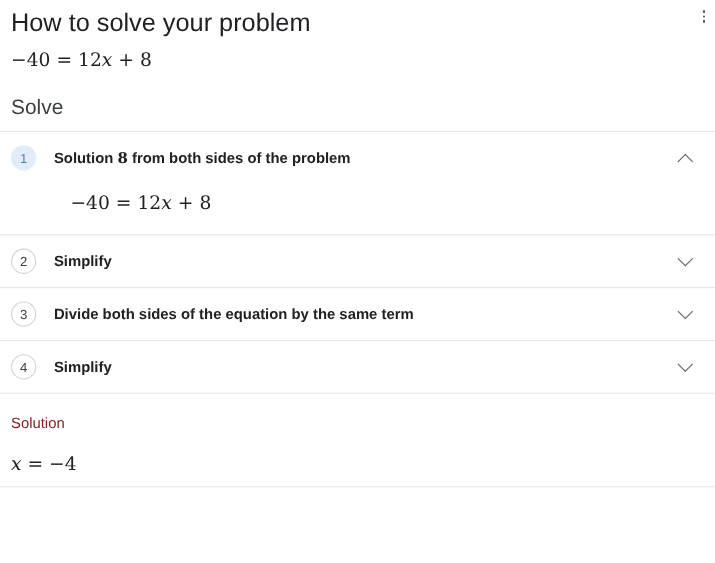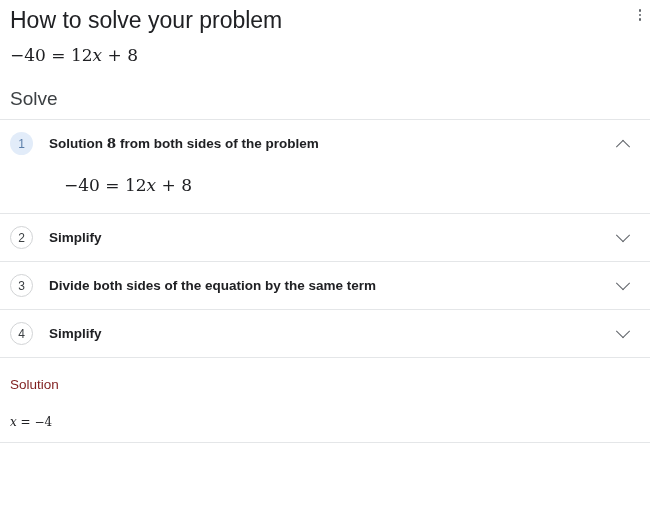--- a/index.html
+++ b/index.html
@@ -169,21 +169,21 @@
 
   
   .solution-label {
     font-size: 13.5px;
     color: #7f1d1d;
     padding: 18px 10px 10px 10px;
     line-height: 17px;
   }
   .solution-value {
     padding: 8px 10px 0 10px;
-    font-size: 12px;
+    font-size: 17px;
     line-height: 22px;
   }
   .bottom-divider {
     position: absolute;
     left: 0;
     right: 0;
     bottom: 6px;
   }
 </style>
 </head>

